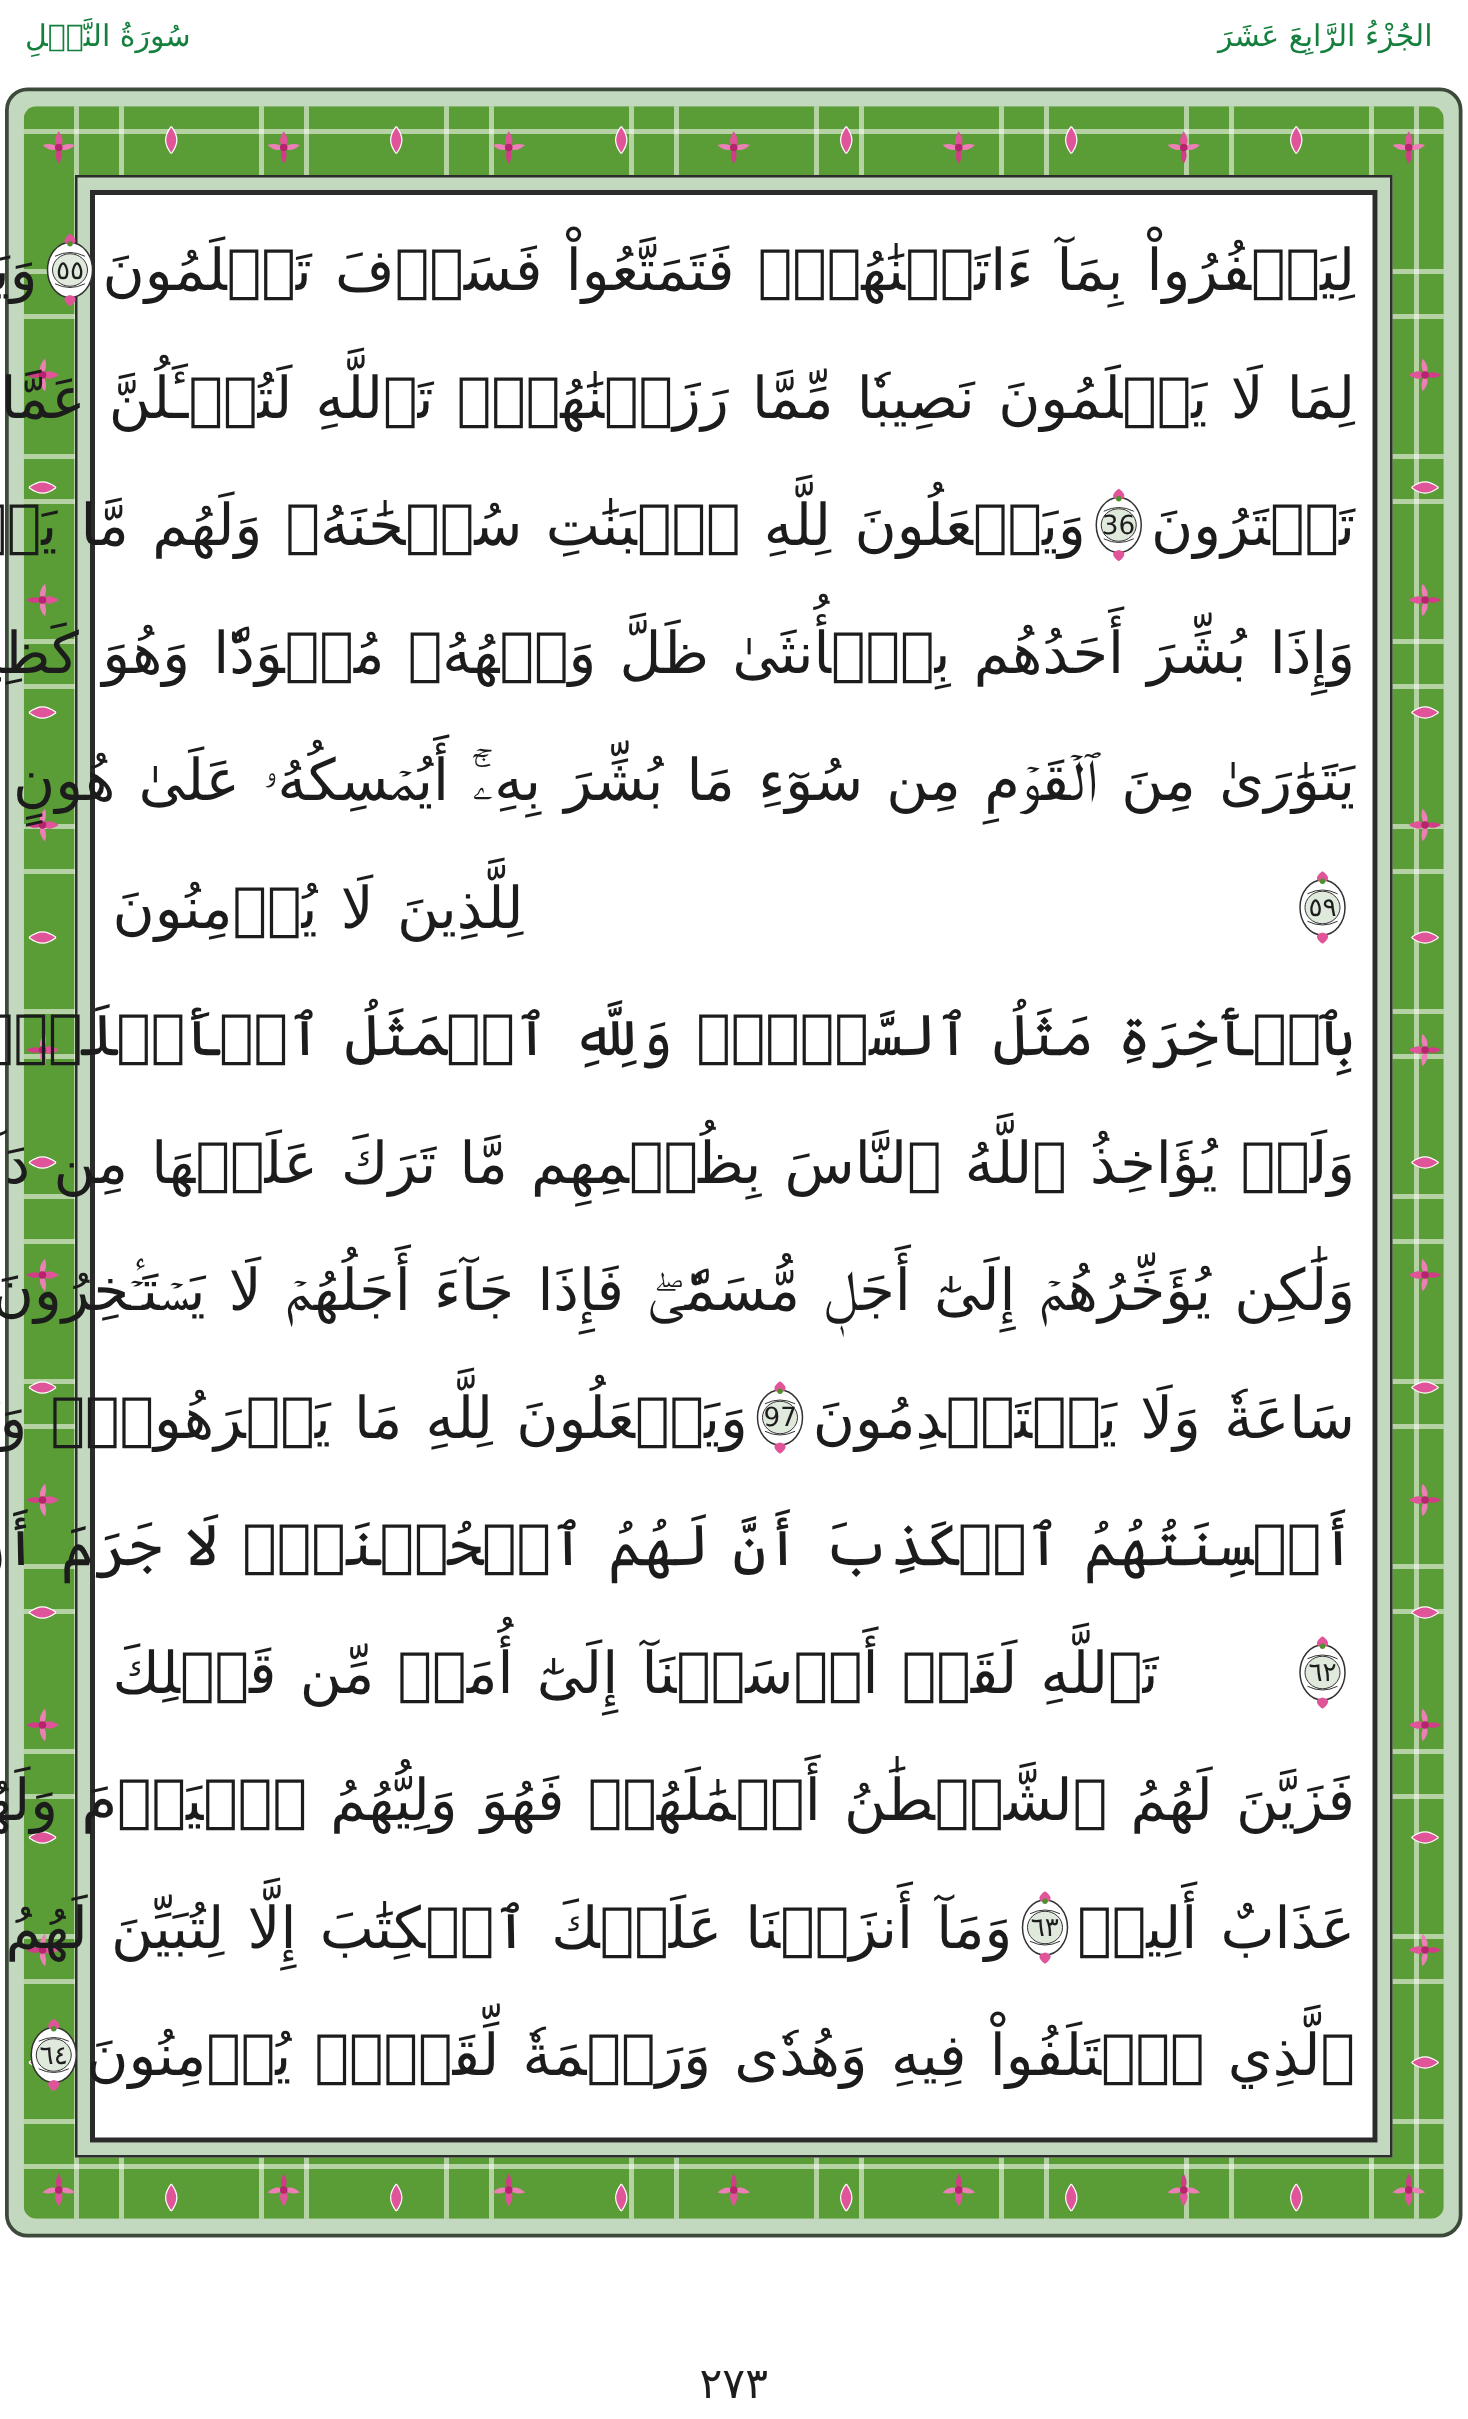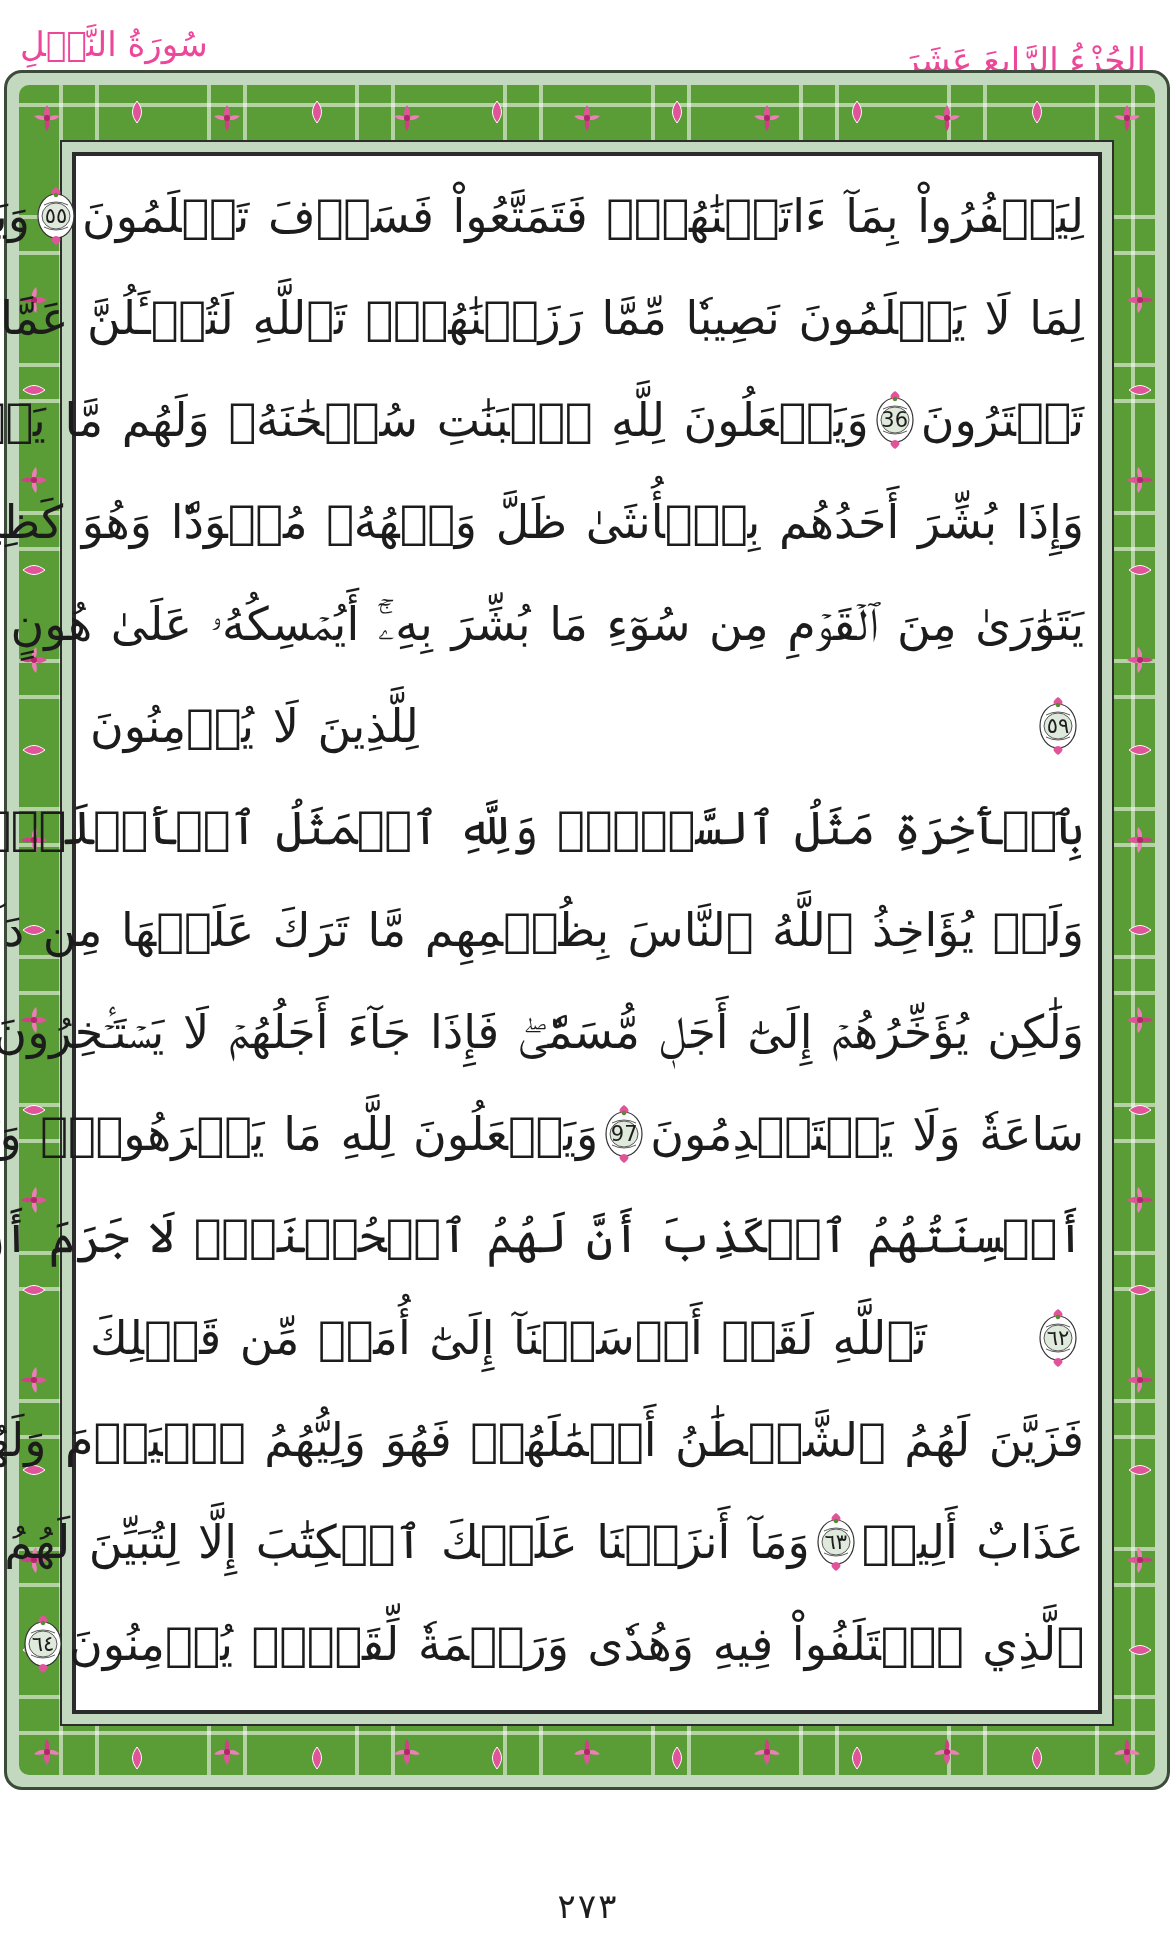--- a/index.html
+++ b/index.html
@@ -9,28 +9,28 @@
     }
     body {
       width: 1174px;
       height: 1935px;
       position: relative;
       overflow: hidden;
       font-family: "DejaVu Sans", sans-serif;
     }
     .header-title {
       position: absolute;
-      top: 19px;
+      top: 4px;
       font-family: "DejaVu Serif", serif;
-      font-size: 34px;
-      color: #ec4899;
+      font-size: 24px;
+      color: #15803d;
       direction: rtl;
       line-height: 50px;
     }
-    #juz-title { right: 28px; margin-top: 16px; }
+    #juz-title { right: 28px; }
     #surah-title { left: 20px; }
 
     
     .frame-outer {
       position: absolute;
       left: 4px;
       top: 70px;
       width: 1166px;
       height: 1720px;
       box-sizing: border-box;
@@ -130,21 +130,21 @@
       direction: rtl;
       z-index: 2;
     }
 
     .page-number {
       position: absolute;
       left: 0;
       width: 1174px;
       top: 1886px;
       text-align: center;
-      font-family: Liberation Mono, monospace;
+      font-family: Liberation Serif, serif;
       font-size: 34px;
       color: #1d1d1d;
       direction: rtl;
     }
   </style>
 </head>
 <body>
 
 <div id="juz-title" class="header-title">الجُزْءُ الرَّابِعَ عَشَرَ</div>
 <div id="surah-title" class="header-title">سُورَةُ النَّحۡلِ</div>

